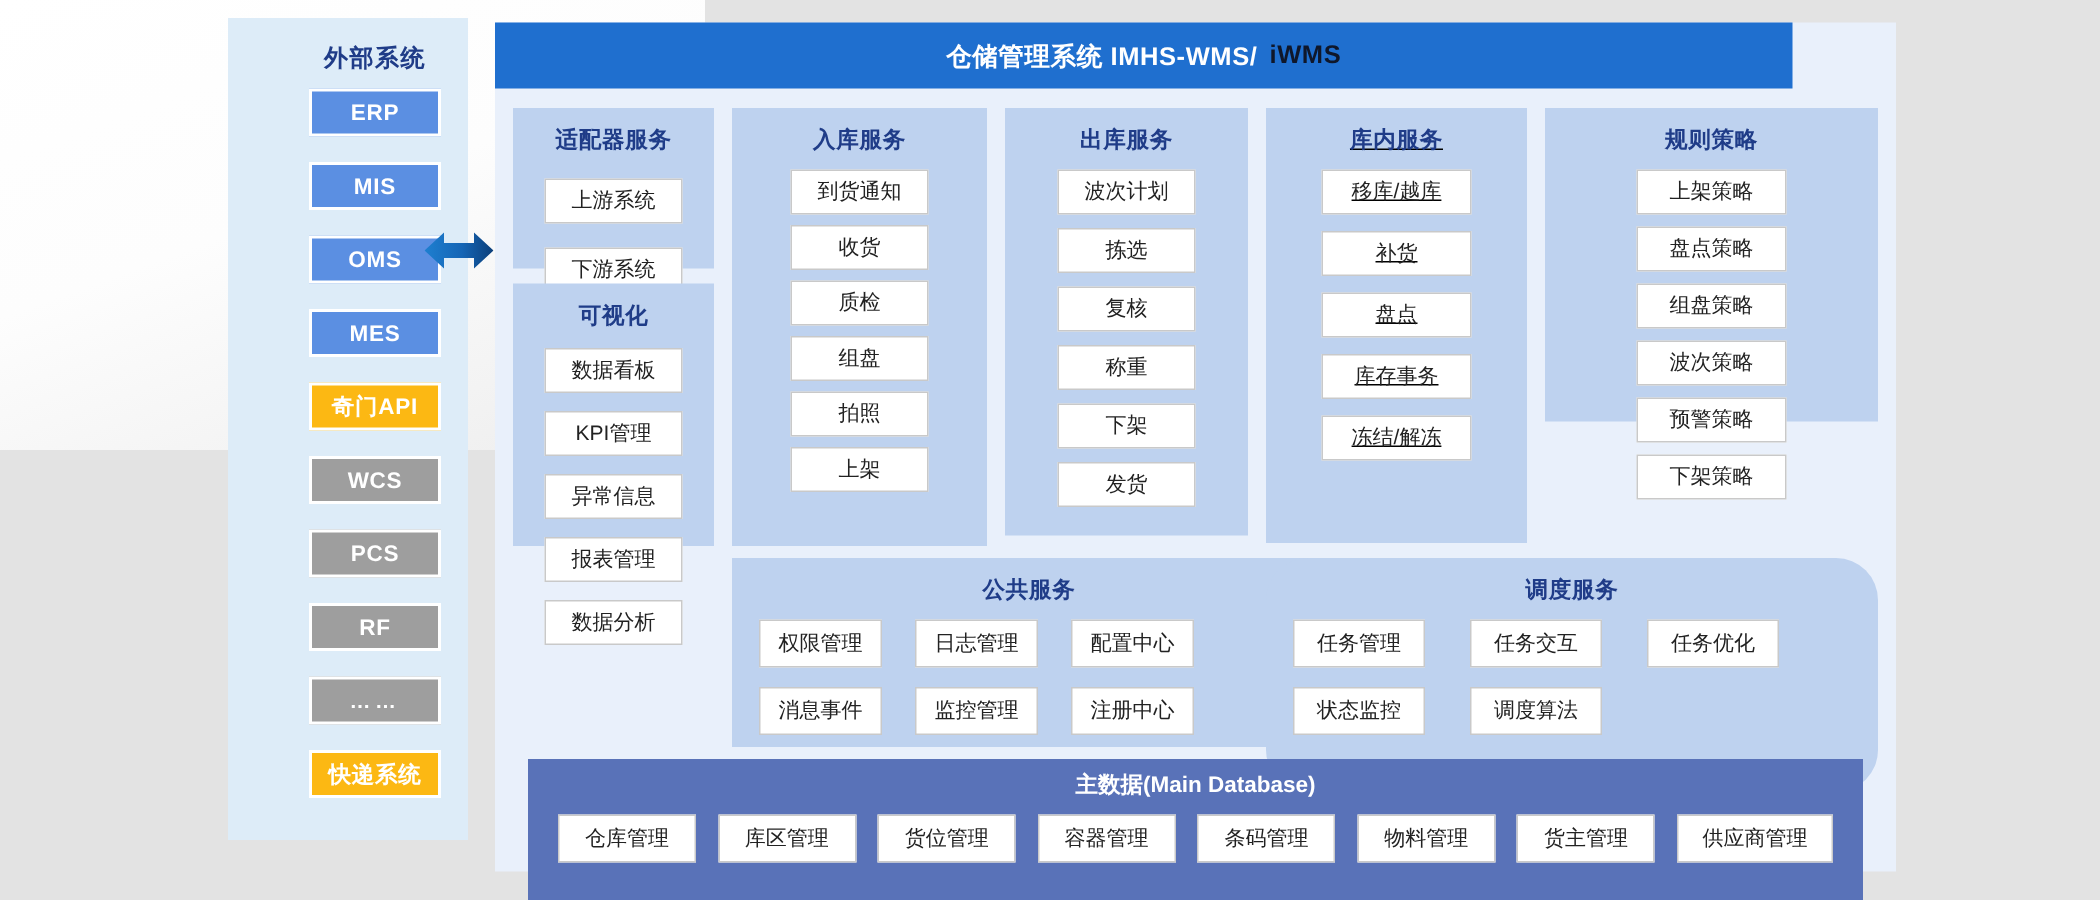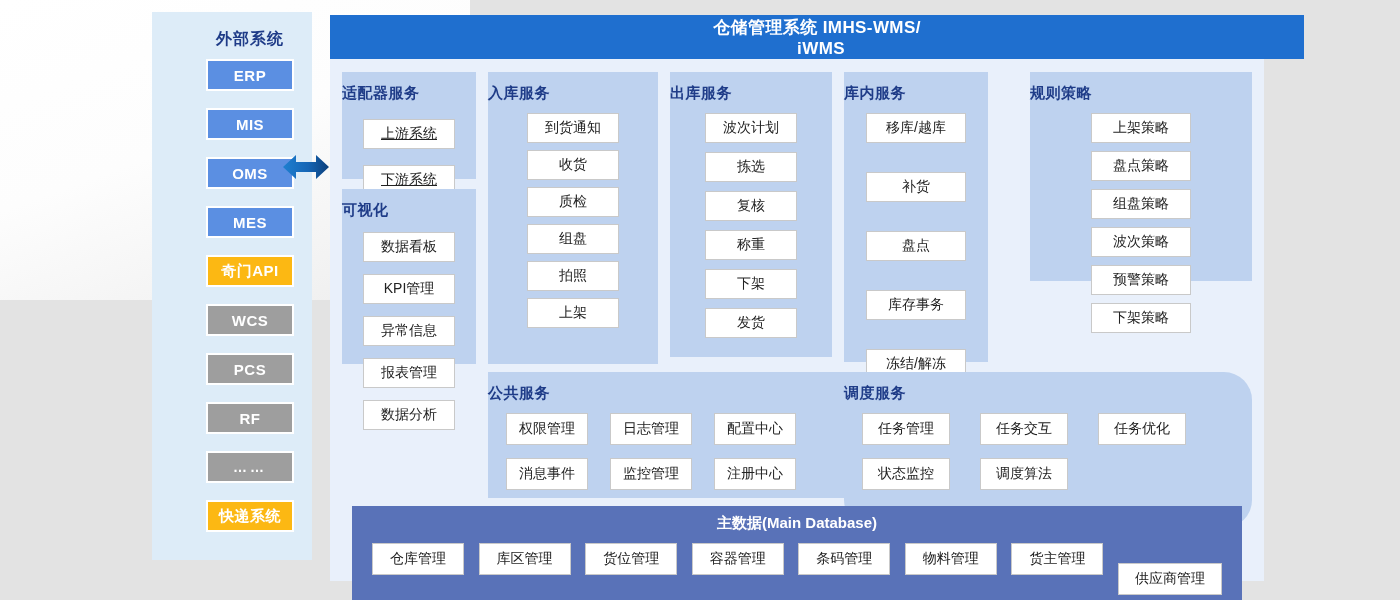--- a/index.html
+++ b/index.html
@@ -46,67 +46,67 @@
   }
 
   
   .wms{
     position:absolute;left:330px;top:15px;width:934px;height:566px;
     background:#e9f0fb;
     box-sizing:border-box;
     padding:0;
   }
   .wms-header{
-    position:absolute;left:0;top:0;width:974px;height:44px;
+    position:absolute;left:0;top:0;width:865px;height:44px;
     background:#1f6fcf;
     display:flex;align-items:center;justify-content:center;
-    color:#ffffff;font-size:17px;font-weight:700;letter-spacing:.4px;flex-direction:column;
-  }
-  .wms-header .accent{color:#ffffff;margin-left:8px;}
+    color:#ffffff;font-size:17px;font-weight:700;letter-spacing:.4px;
+  }
+  .wms-header .accent{color:#0f172a;margin-left:8px;}
 
   .wms-body{
     position:absolute;left:12px;top:57px;width:910px;height:497px;
   }
 
   
   .card{
     background:#bed2ef;
     box-sizing:border-box;
     padding:8px 0 10px 0;
   }
   .card-title{
-    text-align:left;color:#1f3c88;font-size:15px;font-weight:700;
+    text-align:center;color:#1f3c88;font-size:15px;font-weight:700;
     margin:4px 0 10px 0;letter-spacing:.5px;
   }
   .chip{
     background:#ffffff;border:1px solid #c9c9c9;
     display:flex;align-items:center;justify-content:center;
     color:#222222;font-size:14px;height:30px;box-sizing:border-box;
   }
 
   
   .top-row{position:absolute;left:0;top:0;width:910px;height:292px;}
 
   .col{position:absolute;top:0;}
   .col-1{left:0;width:134px;}
   .col-2{left:146px;width:170px;}
   .col-3{left:328px;width:162px;}
-  .col-4{left:502px;width:144px;}
+  .col-4{left:502px;width:174px;text-decoration:underline;}
   .col-5{left:688px;width:222px;}
 
   .adapter{height:107px;}
-  .adapter .chip{width:92px;margin:16px auto 11px auto;text-decoration:underline;}
+  .adapter .chip{width:92px;margin:16px auto 11px auto;}
   .visual{position:absolute;top:117px;left:0;width:134px;height:175px;}
   .visual .chip{width:92px;margin:12px auto 7px auto;}
   .col-2{height:292px;}
   .col-2 .chip{width:92px;margin:0 auto 7px auto;}
   .col-3{height:285px;}
   .col-3 .chip{width:92px;margin:0 auto 9px auto;}
   .col-4{height:290px;}
-  .col-4 .chip{width:100px;margin:0 auto 29px auto;}
+  .col-4 .chip{width:100px;margin:0 auto 11px auto;}
   .col-5{height:209px;}
   .col-5 .chip{width:100px;margin:0 auto 8px auto;}
 
   
   .mid-row{position:absolute;left:0;top:300px;width:910px;height:126px;}
   .mid-left{position:absolute;left:146px;width:396px;height:126px;}
   .mid-right{position:absolute;left:502px;width:408px;height:156px;border-radius:28px;}
   .grid3{display:flex;flex-wrap:wrap;justify-content:flex-start;padding:0 18px;}
   .grid3 .chip{width:82px;height:32px;margin:0 22px 13px 0;}
   .mid-right .grid3 .chip{width:88px;margin:0 30px 13px 0;}
@@ -115,21 +115,21 @@
   
   .db-row{
     position:absolute;left:10px;top:434px;width:890px;height:95px;
     background:#5972b8;box-sizing:border-box;padding-top:8px;
   }
   .db-title{
     text-align:center;color:#ffffff;font-size:15px;font-weight:700;margin-bottom:10px;
   }
   .db-chips{display:flex;justify-content:space-between;padding:0 20px;}
   .db-chips .chip{width:92px;height:32px;font-size:14px;}
-  .db-chips .chip.wide{width:104px;margin-top:20px;}
+  .db-chips .chip.wide{width:104px;}
 </style>
 </head>
 <body>
 
 <div class="bg-wash"></div>
 
 <div class="sidebar">
   <div class="sidebar-title">外部系统</div>
   <div class="sys-list">
     <div class="sys-btn blue">ERP</div>

